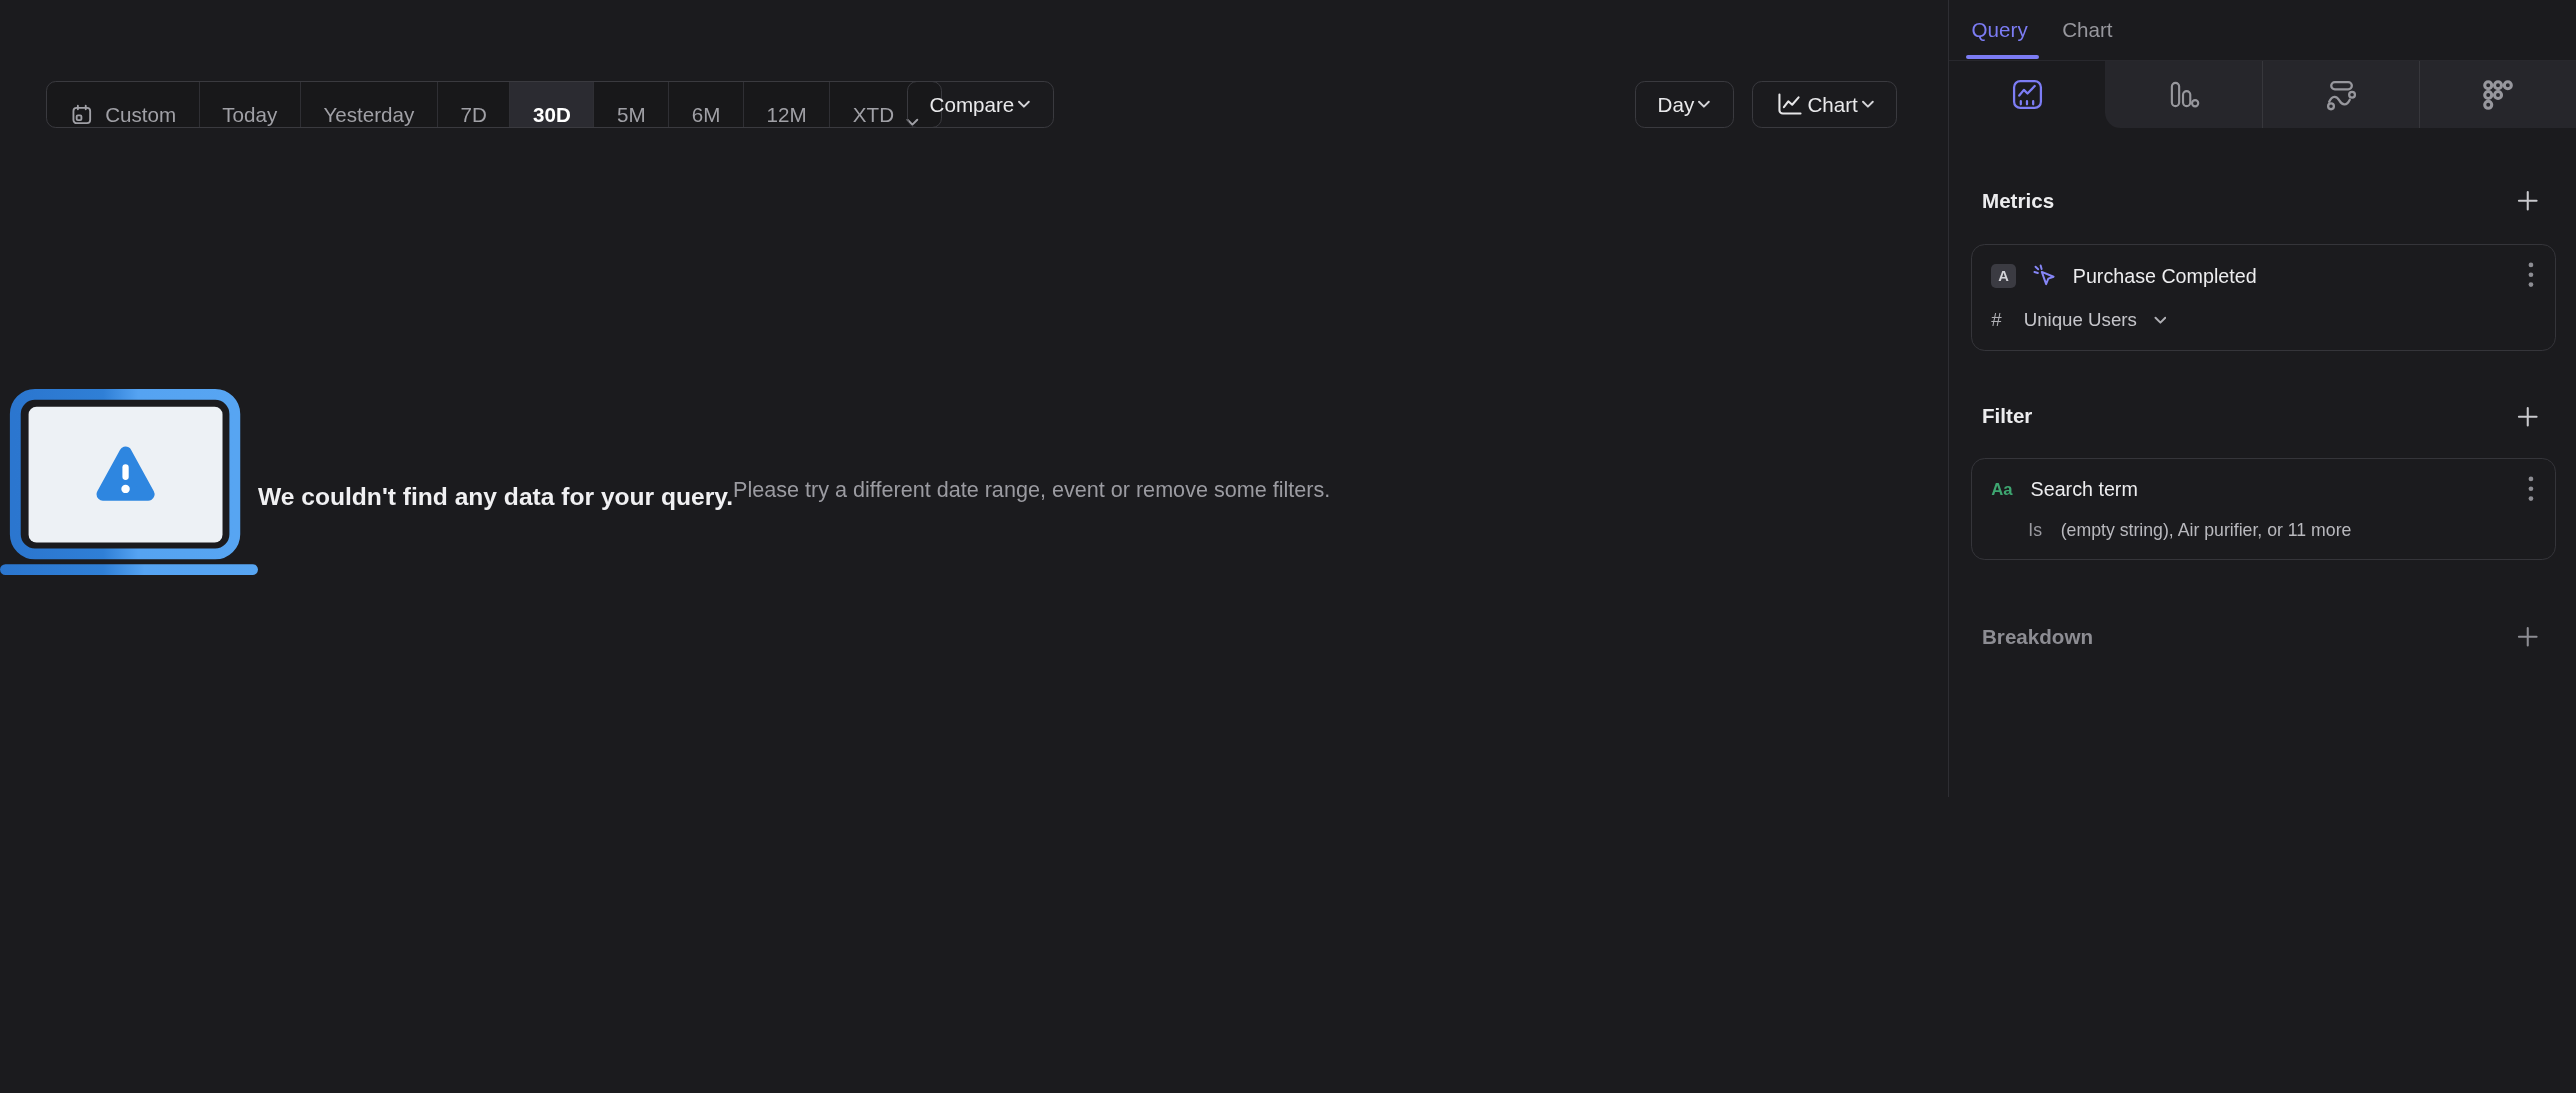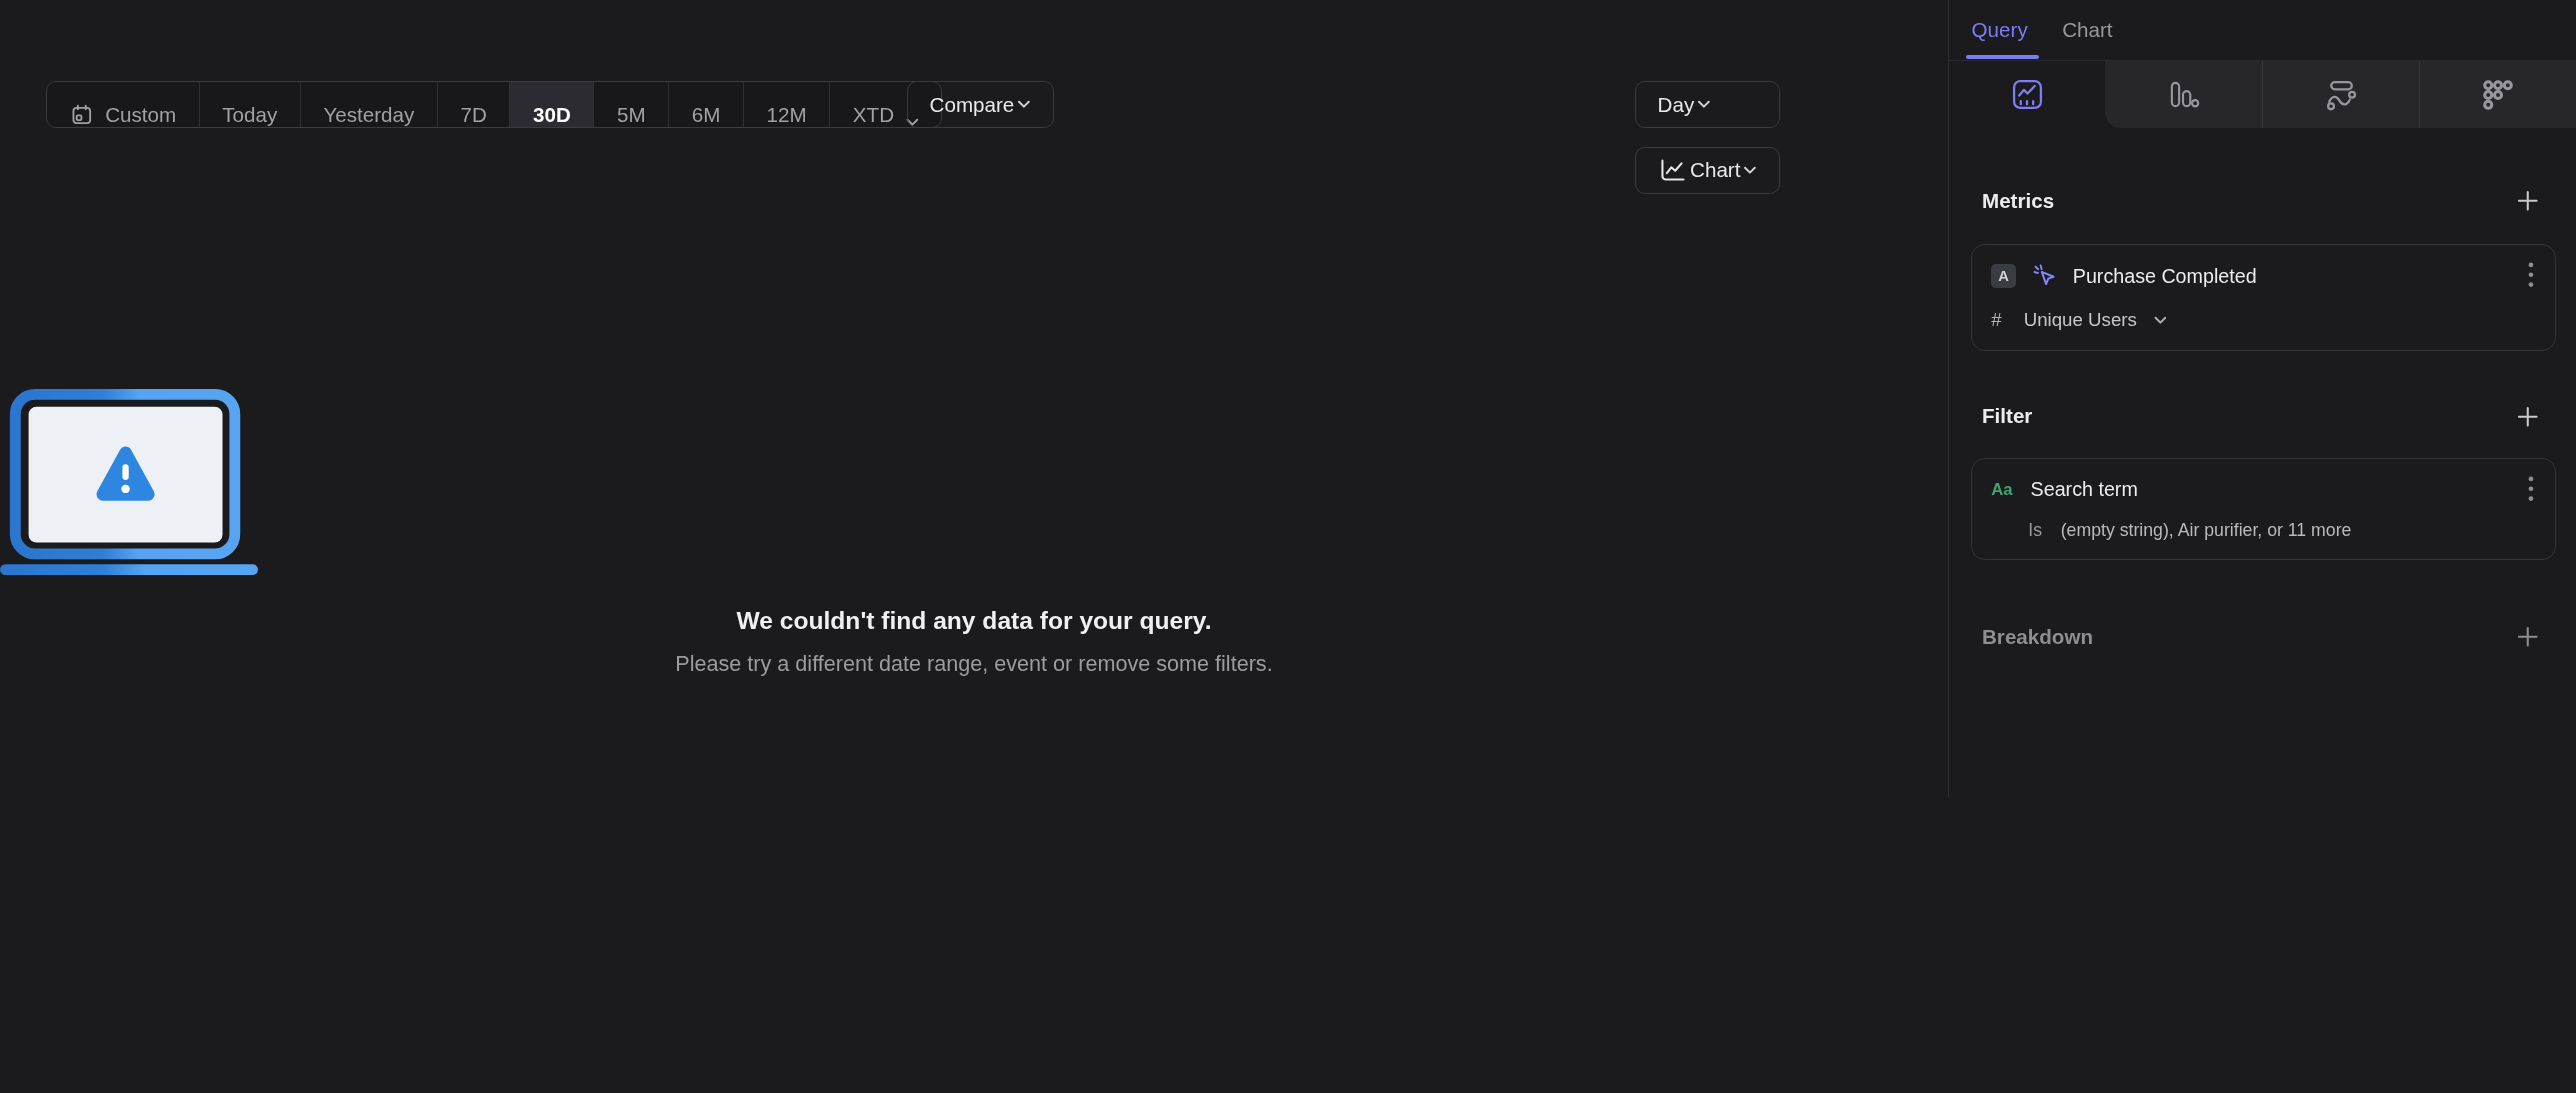--- a/index.html
+++ b/index.html
@@ -27,28 +27,28 @@
   .range-btn:last-child { border-right:none; }
   .range-btn.selected { background:#2b2b31; color:#ffffff; font-weight:700; }
 
   .pill-btn {
     display:flex; align-items:center; gap:3px; height:47px;
     padding:0 21.6px; font-size:20.6px; color:#e9e9eb;
     background:transparent; border:1px solid #3a3a3f; border-radius:9.8px;
     font-family:inherit; cursor:pointer; white-space:nowrap;
   }
   .compare-wrap { position:absolute; left:907px; top:81px; }
-  .right-controls { position:absolute; left:1635px; top:81px; display:flex; gap:18.7px;flex-direction:column; }
+  .right-controls { position:absolute; left:1635px; top:81px; display:flex; gap:18.7px; }
 
   .chev { display:inline-block; flex:none; }
 
   
   .empty-state {
     position:absolute; left:0; top:387px; width:1948px;
-    display:flex; flex-direction:column; text-align:center;
+    display:flex; flex-direction:row; align-items:center; text-align:center;
   }
   .empty-title { margin-top:30.5px; font-size:24.6px; font-weight:700; color:#f0f0f2; }
   .empty-sub { margin-top:16.7px; font-size:21.6px; color:#9b9ba1; }
 
   
   .sidebar {
     position:absolute; left:1948px; top:0; width:628px; height:797px;
     background:#1b1b1e; border-left:1px solid #2e2e33;
   }
   .sidebar-tabs {

